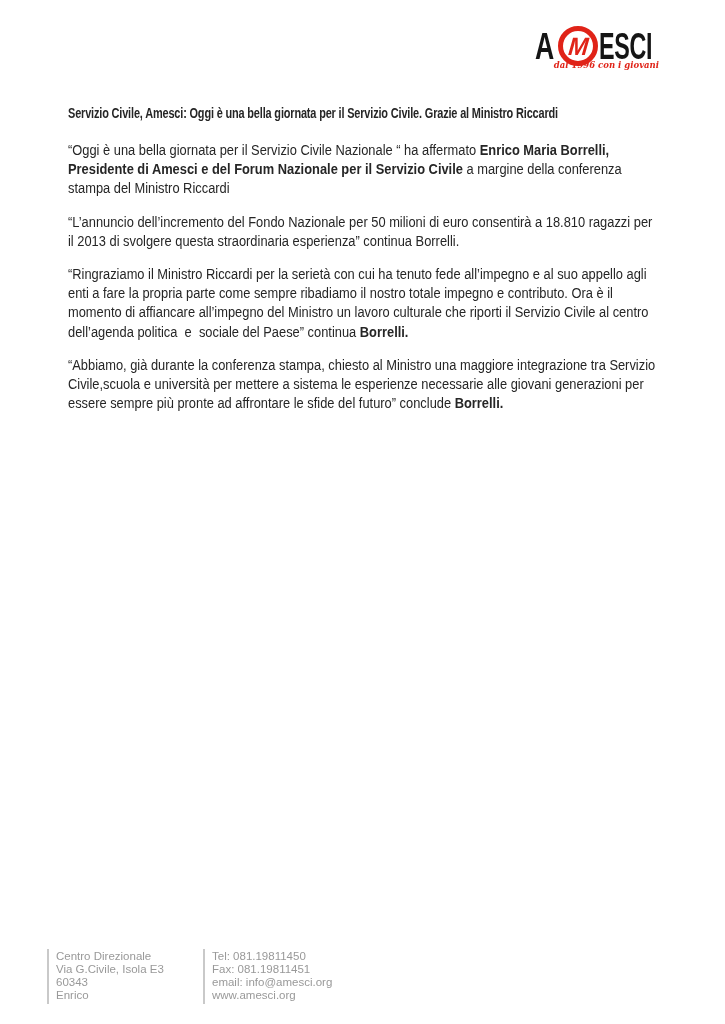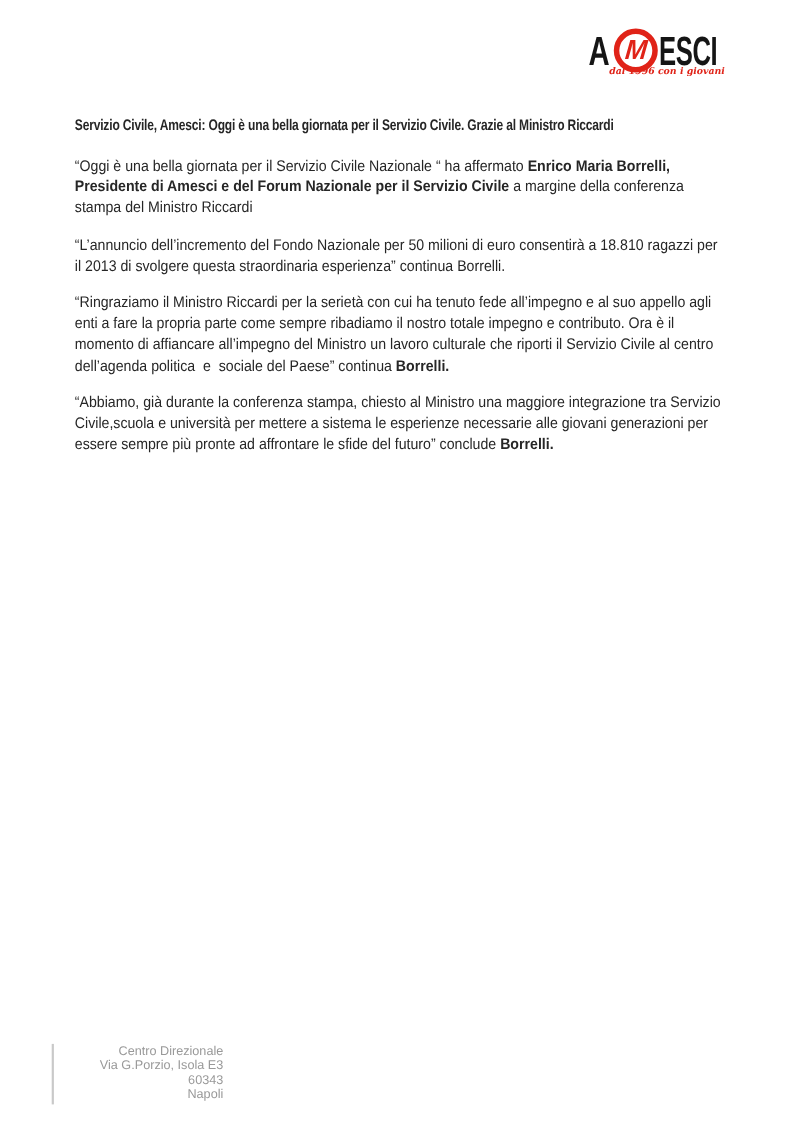--- a/index.html
+++ b/index.html
@@ -70,21 +70,21 @@
   .footer {
     position: absolute; left: 47px; top: 949px;
     display: flex;
     color: #999999;
     font-size: 11.5px; line-height: 13px;
   }
   .footer-col {
     border-left: 2px solid #c9c9c9;
     padding: 1px 0 2px 7px;
   }
-  .footer-col.address { width: 147px; text-align: right; }
+  .footer-col.address { width: 147px; }
   .footer-line { white-space: nowrap; }
 </style>
 </head>
 <body>
 
 <div class="page">
 
   <div class="logo">
     <span class="logo-a">A</span>
     <span class="logo-circle">
@@ -100,19 +100,25 @@
         <p class="para"><span>“Oggi è una bella giornata per il Servizio Civile Nazionale “ ha affermato </span><span class="bold">Enrico Maria Borrelli, Presidente di Amesci e del Forum Nazionale per il Servizio Civile</span><span> a margine della conferenza stampa del Ministro Riccardi</span></p>
         <p class="para"><span>“L’annuncio dell’incremento del Fondo Nazionale per 50 milioni di euro consentirà a 18.810 ragazzi per il 2013 di svolgere questa straordinaria esperienza” continua Borrelli.</span></p>
         <p class="para"><span>“Ringraziamo il Ministro Riccardi per la serietà con cui ha tenuto fede all’impegno e al suo appello agli enti a fare la propria parte come sempre ribadiamo il nostro totale impegno e contributo. Ora è il momento di affiancare all’impegno del Ministro un lavoro culturale che riporti il Servizio Civile al centro dell’agenda politica  e  sociale del Paese” continua </span><span class="bold">Borrelli.</span></p>
         <p class="para"><span>“Abbiamo, già durante la conferenza stampa, chiesto al Ministro una maggiore integrazione tra Servizio Civile,scuola e università per mettere a sistema le esperienze necessarie alle giovani generazioni per essere sempre più pronte ad affrontare le sfide del futuro” conclude </span><span class="bold">Borrelli.</span></p>
       </div>
   </div>
 
   <div class="footer">
     <div class="footer-col address">
       <div class="footer-line">Centro Direzionale</div>
-      <div class="footer-line">Via G.Porzio, Isola E3</div>
+      <div class="footer-line">Via G.Civile, Isola E3</div>
       <div class="footer-line">60343</div>
-      <div class="footer-line">Napoli</div>
+      <div class="footer-line">Enrico</div>
+    </div>
+    <div class="footer-col contact">
+      <div class="footer-line">Tel: 081.19811450</div>
+      <div class="footer-line">Fax: 081.19811451</div>
+      <div class="footer-line">email: info@amesci.org</div>
+      <div class="footer-line">www.amesci.org</div>
     </div>
   </div>
 
 </div>
 
 </body></html>

